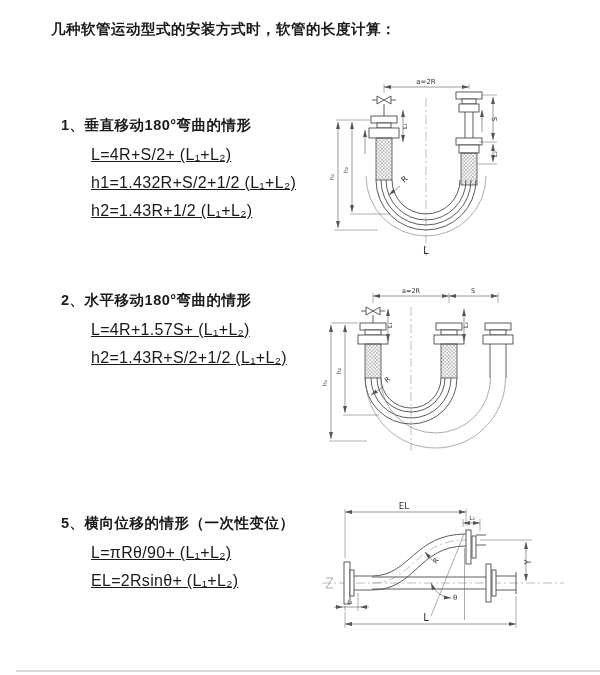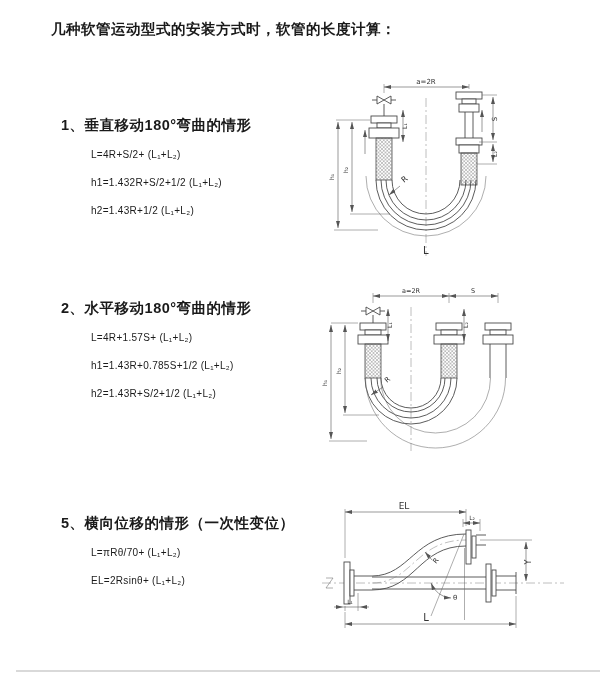--- a/index.html
+++ b/index.html
@@ -1,21 +1,21 @@
 <!DOCTYPE html>
 <html><head>
 <meta charset="utf-8">
 <style>
   html,body{margin:0;padding:0;background:#fff;}
   .page{position:relative;width:600px;height:675px;background:#ffffff;overflow:hidden;
         font-family:"Liberation Sans","DejaVu Sans",sans-serif;color:#1a1a1a;margin-left:16px;}
   .title{position:absolute;left:35px;top:20px;font-size:14.5px;font-weight:600;letter-spacing:.5px;}
   .sec{position:absolute;left:45px;}
   .sec .heading{font-size:14.5px;font-weight:600;margin-bottom:6px;letter-spacing:.5px;}
-  .sec .formula{font-size:10px;margin:0 0 0 30px;line-height:28px;letter-spacing:.3px;}
+  .sec .formula{font-size:16px;margin:0 0 0 30px;line-height:28px;letter-spacing:.3px;text-decoration:underline;}
   .diagram{position:absolute;}
   .diagram svg{display:block;}
   .ln{stroke:#4a4a4a;stroke-width:.9;fill:none;}
   .lnf{stroke:#4a4a4a;stroke-width:.9;fill:#fff;}
   .hx{stroke:#4a4a4a;stroke-width:.8;}
   .th{stroke:#6a6a6a;stroke-width:.55;fill:none;}
   .dim{stroke:#555;stroke-width:.6;fill:none;}
   .cl{stroke:#8a8a8a;stroke-width:.55;fill:none;stroke-dasharray:9 3 2 3;}
   text{fill:#333;font-family:"DejaVu Sans","Liberation Sans",sans-serif;}
   .t7{font-size:7px;} .t6{font-size:6px;} .t65{font-size:6.5px;}
@@ -29,30 +29,29 @@
 
   <div class="title">几种软管运动型式的安装方式时，软管的长度计算：</div>
 
   <div class="sec" style="top:116px;">
     <div class="heading">1、垂直移动180°弯曲的情形</div>
     <div class="formula">L=4R+S/2+ (L₁+L₂)</div>
     <div class="formula">h1=1.432R+S/2+1/2 (L₁+L₂)</div>
     <div class="formula">h2=1.43R+1/2 (L₁+L₂)</div>
   </div>
 
-  <div class="sec" style="top:299px;">
+  <div class="sec" style="top:291px;">
     <div class="heading">2、水平移动180°弯曲的情形</div>
     <div class="formula">L=4R+1.57S+ (L₁+L₂)</div>
-    <div class="formula">h1=1.43R+0.785S+1/2 (L₁+L₂)</div>
     <div class="formula">h2=1.43R+S/2+1/2 (L₁+L₂)</div>
   </div>
 
   <div class="sec" style="top:514px;">
     <div class="heading">5、横向位移的情形（一次性变位）</div>
-    <div class="formula">L=πRθ/70+ (L₁+L₂)</div>
+    <div class="formula">L=πRθ/90+ (L₁+L₂)</div>
     <div class="formula">EL=2Rsinθ+ (L₁+L₂)</div>
   </div>
 
   <div class="diagram" style="left:310px;top:72px;width:280px;height:190px;">
   <svg viewBox="0 0 280 190" width="280" height="190">
     <defs>
       <marker id="ar" markerWidth="8" markerHeight="6" refX="7" refY="2.5" orient="auto-start-reverse" markerUnits="userSpaceOnUse">
         <path d="M0,0.5 L7,2.5 L0,4.5 Z" fill="#555"></path>
       </marker>
       <pattern id="hx" width="3.5" height="3.5" patternUnits="userSpaceOnUse">

